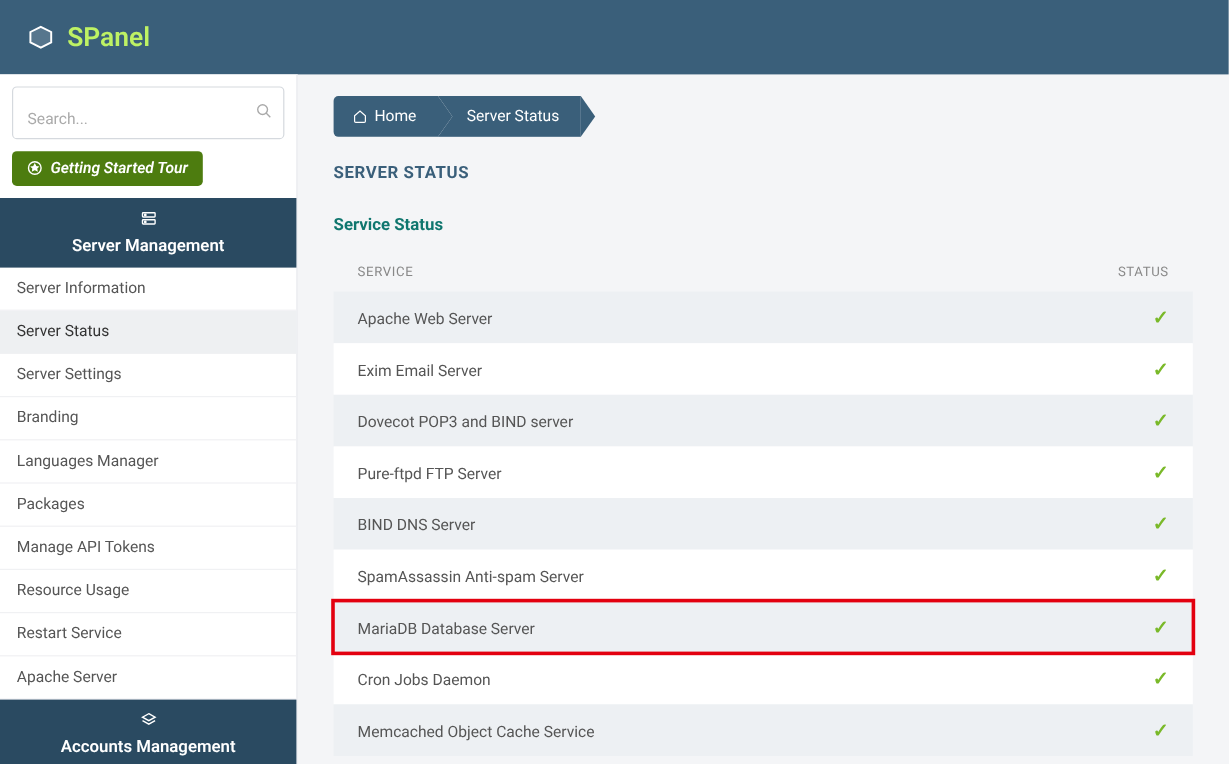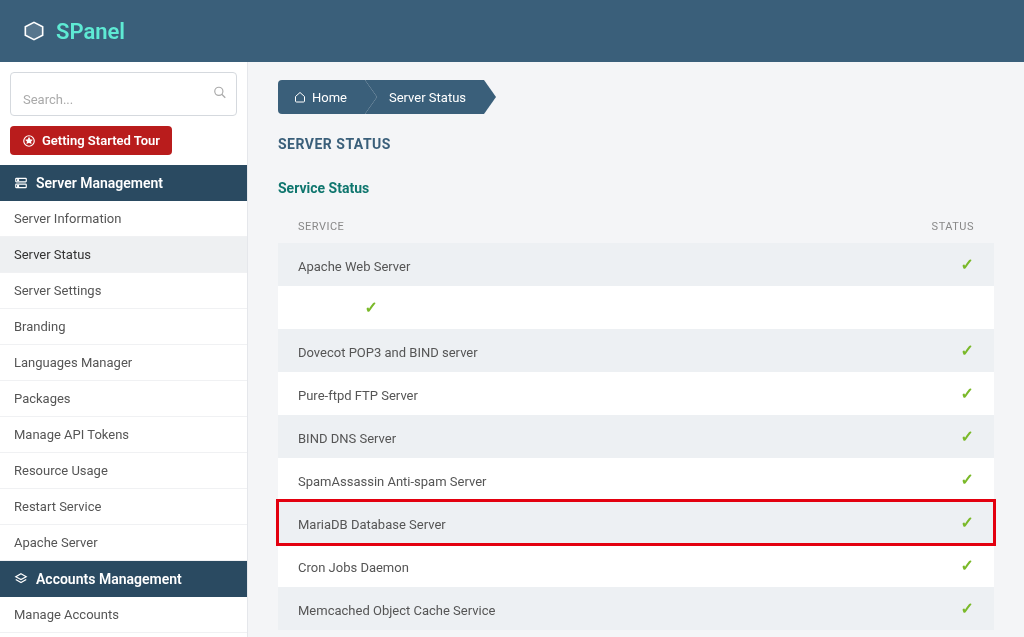--- a/index.html
+++ b/index.html
@@ -1,32 +1,32 @@
 <!DOCTYPE html>
 <html><head>
 <meta charset="utf-8">
 <style>
 * { margin: 0; padding: 0; box-sizing: border-box; font-family: -apple-system, BlinkMacSystemFont, "Segoe UI", Roboto, sans-serif; }
 body { background: #f4f5f7; color: #333; }
 
 .header { background: #3a5f7a; height: 62px; display: flex; align-items: center; padding: 0 20px; }
-.logo { display: flex; align-items: center; gap: 8px; color: #5eead4; font-size: 22px; font-weight: 600; }
+.logo { display: flex; align-items: center; gap: 8px; color: #bef264; font-size: 22px; font-weight: 600; }
 .logo-icon { width: 28px; height: 28px; display: flex; align-items: center; justify-content: center; }
 
 .layout { display: flex; }
 .sidebar { width: 248px; background: #fff; min-height: calc(100vh - 62px); border-right: 1px solid #e5e7eb; }
 .sidebar-top { padding: 10px; }
 .search-box { position: relative; margin-bottom: 10px; }
 .search-input { width: 100%; padding: 19px 34px 8px 12px; border: 1px solid #d5d9de; border-radius: 4px; font-size: 13px; color: #333; }
 .search-input::placeholder { color: #aaa; }
 .search-icon-wrap { position: absolute; right: 10px; top: 50%; transform: translateY(-50%); color: #aaa; }
 
-.tour-btn { display: inline-flex; align-items: center; gap: 6px; background: #b91c1c; color: #fff; border: none; padding: 7px 12px; border-radius: 4px; font-size: 13px; font-weight: 600; cursor: pointer; }
-
-.nav-section-header { background: #2a4a61; color: #fff; padding: 10px 14px; font-size: 14px; font-weight: 600; display: flex; align-items: center; gap: 8px; }
+.tour-btn { display: inline-flex; gap: 6px; background: #4d7c0f; color: #fff; border: none; padding: 7px 12px; border-radius: 4px; font-size: 13px; font-weight: 600; cursor: pointer; font-style: italic; }
+
+.nav-section-header { background: #2a4a61; color: #fff; padding: 10px 14px; font-size: 14px; font-weight: 600; display: flex; align-items: center; gap: 8px; flex-direction: column; }
 .nav-item { padding: 10px 14px; font-size: 13px; color: #555; cursor: pointer; border-bottom: 1px solid #f0f1f3; }
 .nav-item.active { background: #eef0f2; color: #333; }
 
 .main { flex: 1; padding: 18px 30px; }
 .breadcrumb { display: flex; align-items: center; margin-bottom: 22px; }
 .crumb { background: #3a5f7a; color: #fff; padding: 8px 18px 8px 24px; font-size: 13px; display: flex; align-items: center; gap: 6px; position: relative; height: 34px; }
 .crumb:first-child { padding-left: 16px; border-radius: 4px 0 0 4px; }
 .crumb::after { content: ""; position: absolute; right: -12px; top: 0; border-left: 12px solid #3a5f7a; border-top: 17px solid transparent; border-bottom: 17px solid transparent; z-index: 2; }
 .crumb::before { content: ""; position: absolute; left: 0; top: 0; border-left: 12px solid #f4f5f7; border-top: 17px solid transparent; border-bottom: 17px solid transparent; }
 .crumb:first-child::before { display: none; }
@@ -148,20 +148,21 @@
     </div>
 
     <div id="service-list">
         <div class="service-row">
           <div class="col-service">Apache Web Server</div>
           <div class="col-status">
             <span class="check">✓</span>
           </div>
         </div>
         <div class="service-row">
+          <div class="col-service">Exim Email Server</div>
           <div class="col-status">
             <span class="check">✓</span>
           </div>
         </div>
         <div class="service-row">
           <div class="col-service">Dovecot POP3 and BIND server</div>
           <div class="col-status">
             <span class="check">✓</span>
           </div>
         </div>

